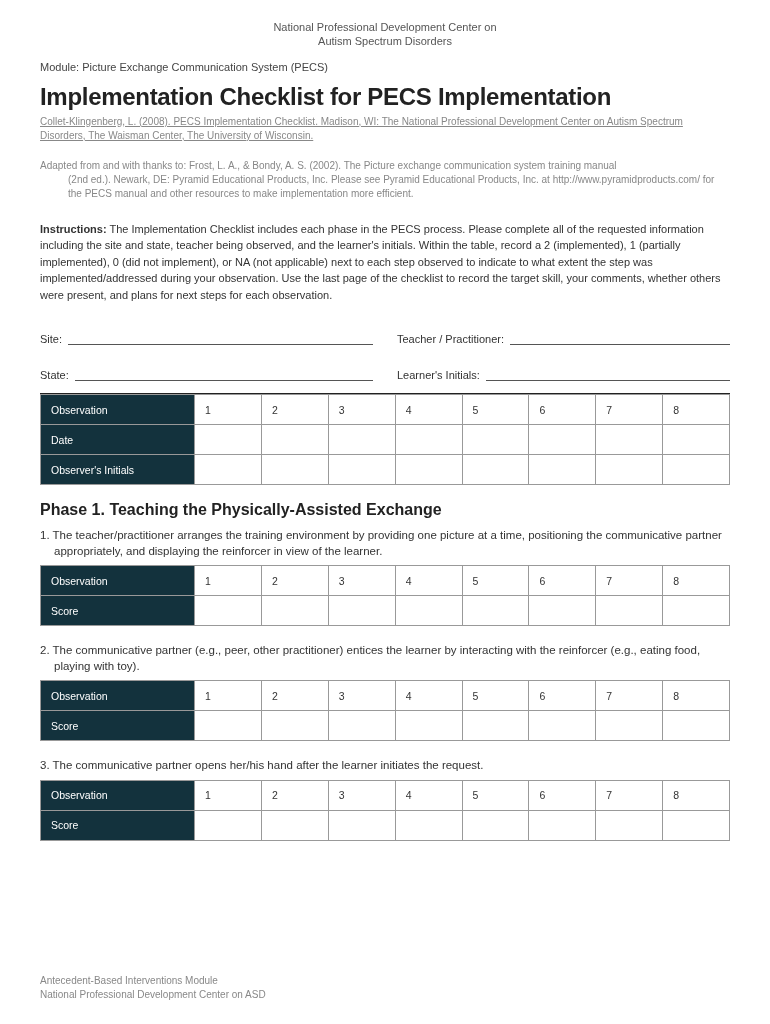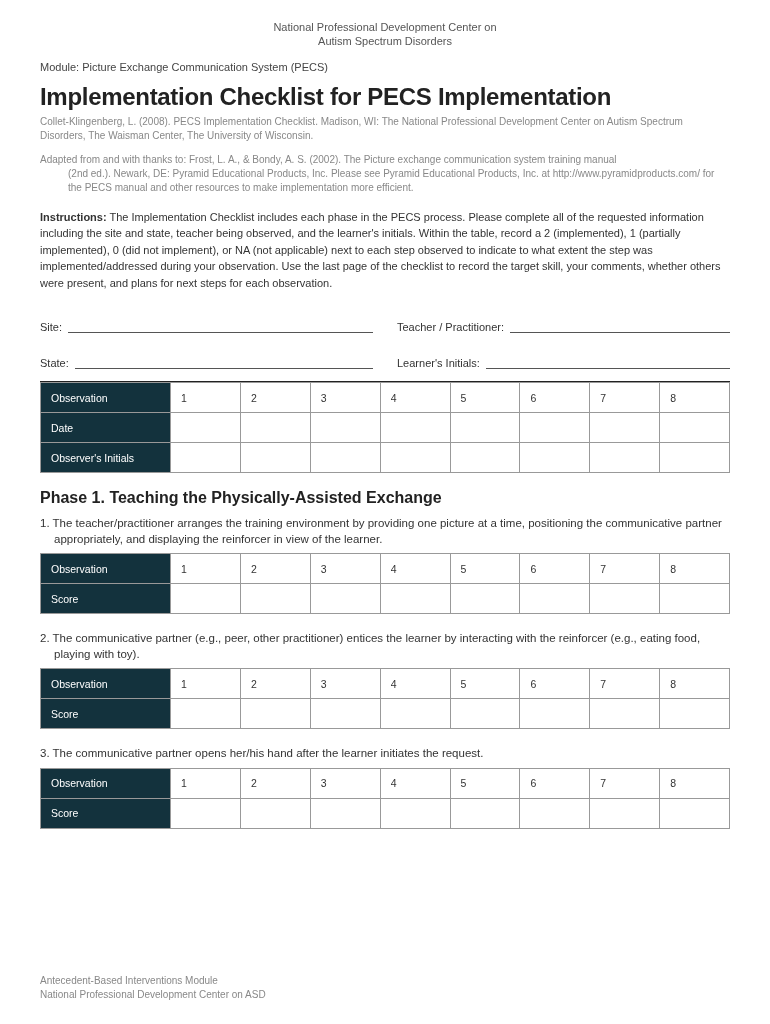--- a/index.html
+++ b/index.html
@@ -29,27 +29,28 @@
     font-size: 24px;
     font-weight: 700;
     color: #222;
     margin-bottom: 4px;
     letter-spacing: -0.3px;
   }
   .citation {
     font-size: 10px;
     color: #888;
     line-height: 1.4;
-    margin-bottom: 10px;
+    margin-bottom: 16px;
+    text-decoration: underline;
   }
   .adapted {
     font-size: 10px;
     color: #888;
     line-height: 1.4;
-    margin-bottom: 14px;
+    margin-bottom: 20px;
     padding-left: 0;
   }
   .adapted .indent { padding-left: 28px; display: block; }
   .instructions {
     font-size: 11px;
     color: #333;
     line-height: 1.5;
     margin-bottom: 28px;
   }
   .instructions b { font-weight: 700; }
@@ -88,21 +89,21 @@
     padding: 6px 10px;
     font-size: 10.5px;
     text-align: left;
     font-weight: 400;
   }
   table.obs td.num { text-align: left; color:#333; }
   table.obs .rowhead {
     background: #13323d;
     color: #fff;
     font-weight: 400;
-    width: 130px;
+    width: 154px;
   }
   h2.phase {
     font-size: 16px;
     font-weight: 600;
     color: #222;
     margin: 8px 0 8px 0;
   }
   .step {
     font-size: 11.5px;
     color: #333;

